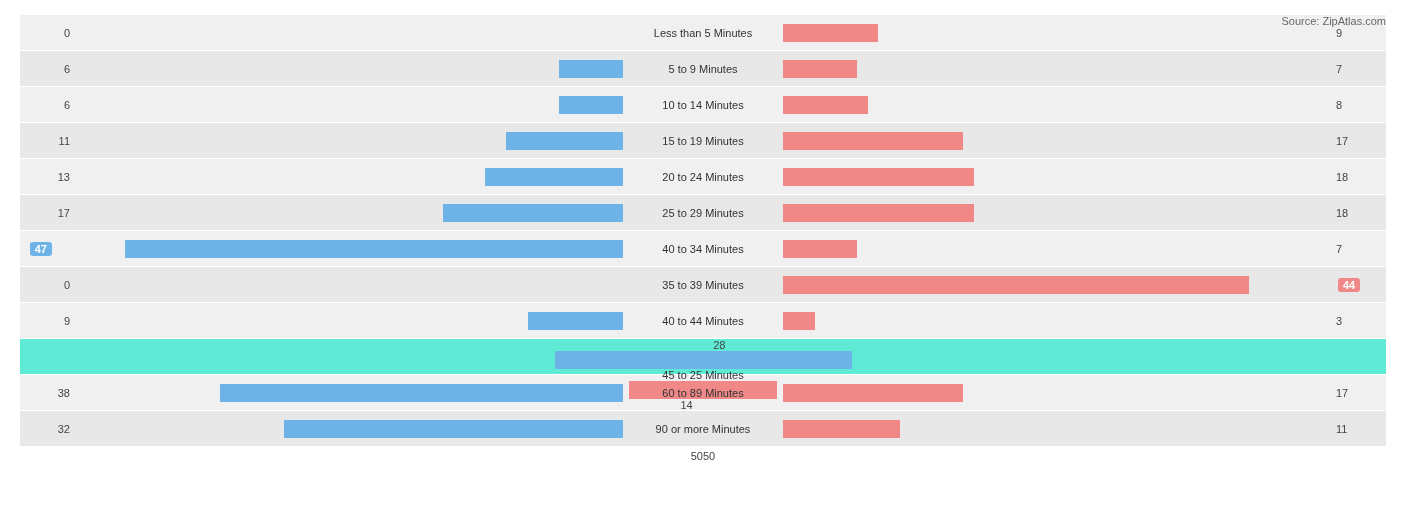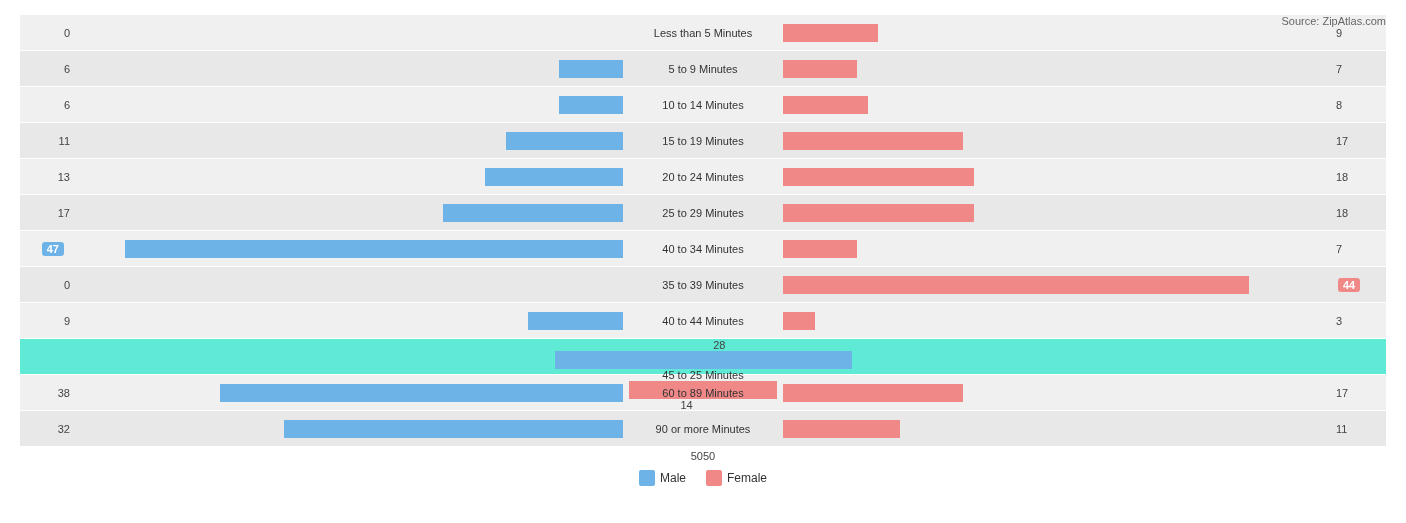--- a/index.html
+++ b/index.html
@@ -42,21 +42,21 @@
       display: inline-block;
     }
     
     .badge-blue {
       background: #6db3e8;
       color: white;
       padding: 1px 5px;
       border-radius: 3px;
       font-size: 11px;
       font-weight: bold;
-      margin-right: 6px;
+      margin-right: 18px;
     }
     .badge-pink {
       background: #f08888;
       color: white;
       padding: 1px 5px;
       border-radius: 3px;
       font-size: 11px;
       font-weight: bold;
       margin-left: 2px;
     }
@@ -276,23 +276,13 @@
           <span style="font-size:11px;color:#444;">11</span>
         </div>
   </div>
     </div>
 
   <div class="footer-row">
     <span>50</span>
     <span>50</span>
   </div>
 
-  <div class="legend">
-    <div class="legend-item">
-      <div class="legend-swatch" style="background:#6db3e8;"></div>
-      <span>Male</span>
-    </div>
-    <div class="legend-item">
-      <div class="legend-swatch" style="background:#f08888;"></div>
-      <span>Female</span>
-    </div>
-  </div>
 </div>
 
 </body></html>

